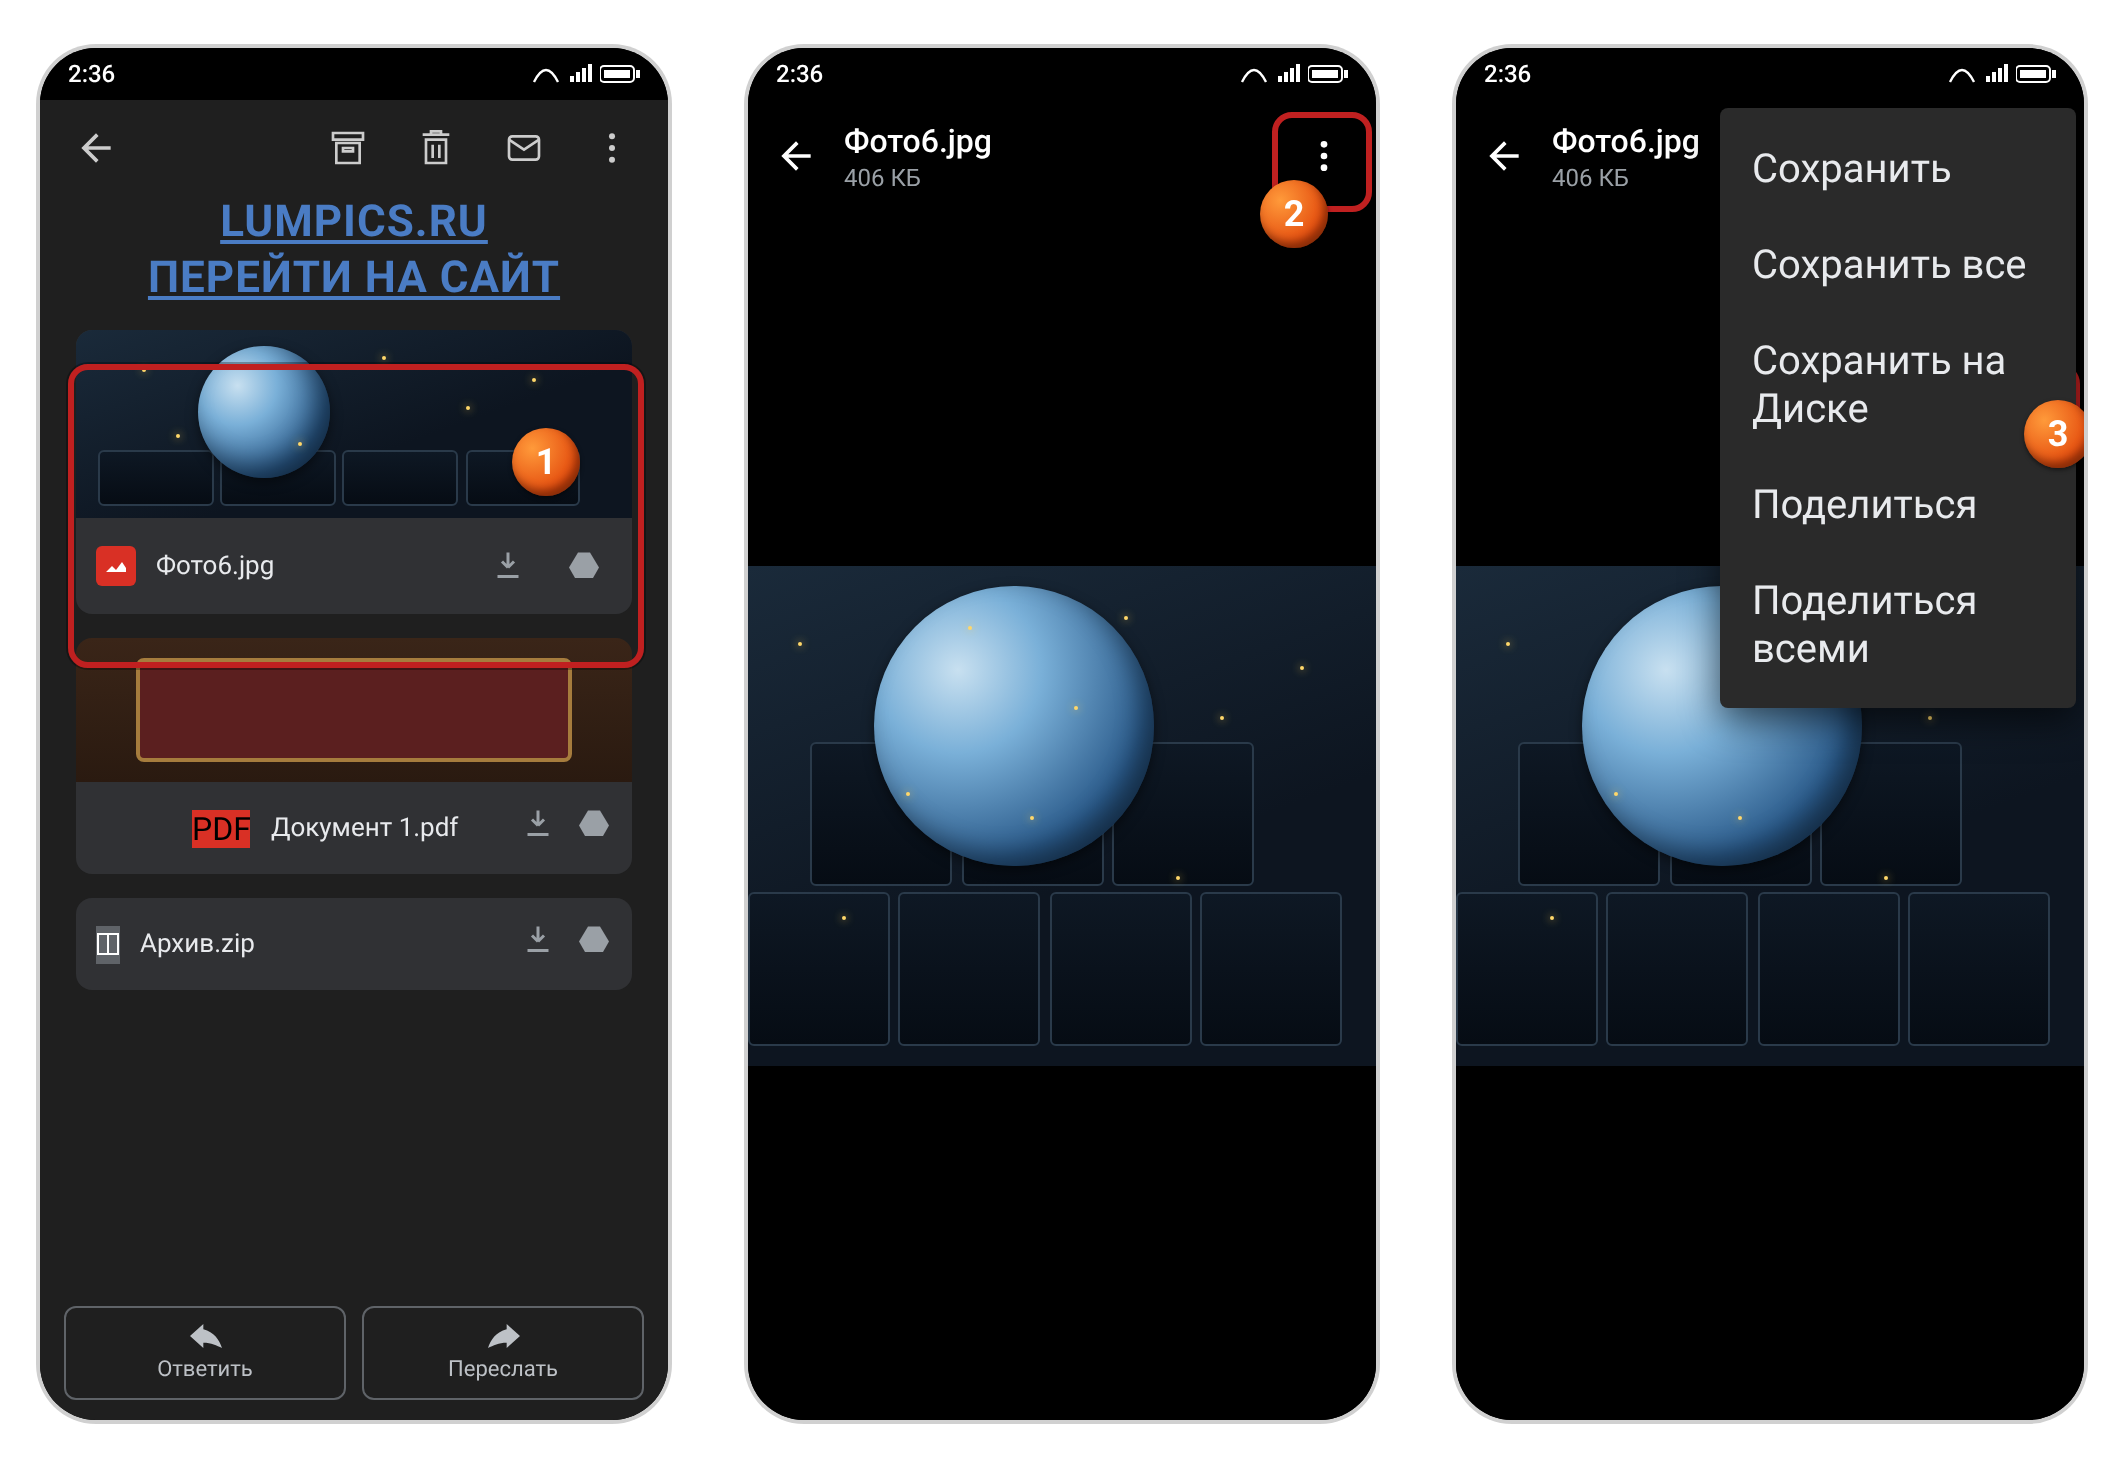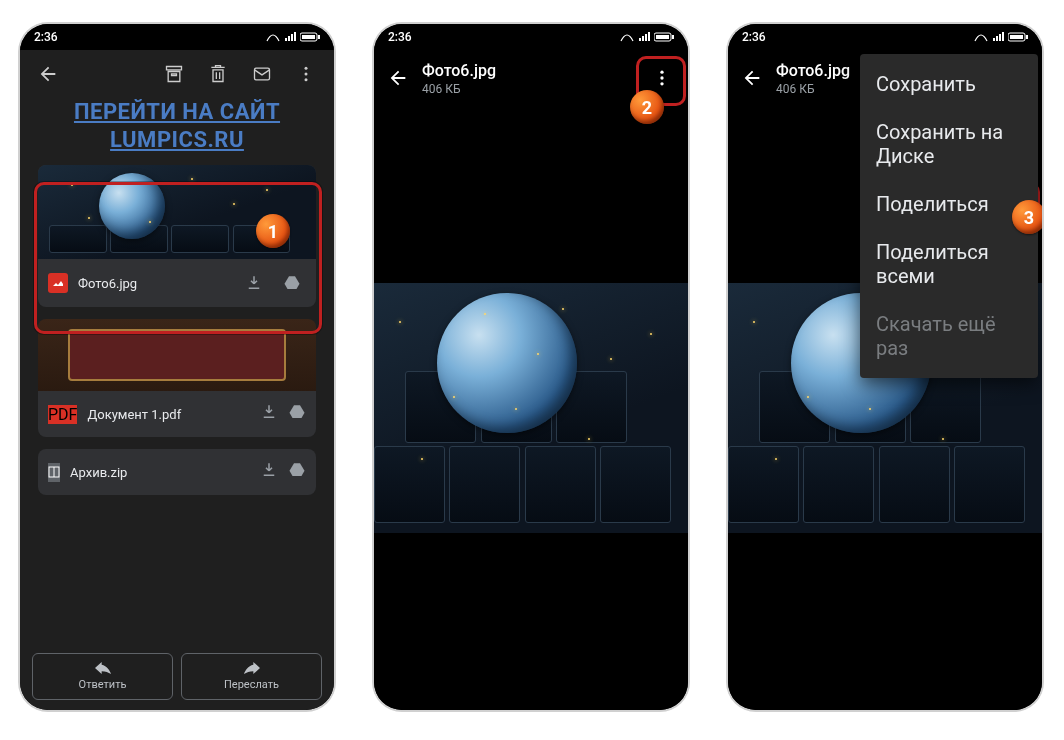--- a/index.html
+++ b/index.html
@@ -88,21 +88,21 @@
     padding: 10px 10px;
     gap: 10px;
   }
   .attach-card .ficon {
     width: 20px; height: 20px;
     border-radius: 3px;
     display: flex; align-items: center; justify-content: center;
     font-size: 10px; font-weight: 700; color: #fff;
   }
   .ficon.img { background: #d93025; }
-  .ficon.pdf { background: #d93025; }
+  .ficon.pdf { background: #d93025; margin-left: 48px; }
   .ficon.vid { background: #c5221f; }
   .ficon.zip { background: #5f6368; }
   .attach-card .fname {
     flex: 1;
     color: #e8eaed;
     font-size: 13px;
     white-space: nowrap; overflow: hidden; text-overflow: ellipsis;
   }
   .attach-card .act {
     color: #9aa0a6;
@@ -276,22 +276,22 @@
     <div class="icon-btn">
       <svg width="20" height="20" viewBox="0 0 24 24">
           <circle cx="12" cy="5" r="1.8" fill="#ccc"></circle>
           <circle cx="12" cy="12" r="1.8" fill="#ccc"></circle>
           <circle cx="12" cy="19" r="1.8" fill="#ccc"></circle>
         </svg>
     </div>
   </div>
   <div class="p1-body">
     <div class="big-link">
+      <div>LUMPICS.RU</div>
       <div>ПЕРЕЙТИ НА САЙТ</div>
-      <div>LUMPICS.RU</div>
     </div>
 
     <div class="attach-card" style="position:relative;">
       <div class="thumb">
         <div class="kb-bg"></div>
         <div class="kb-key" style="left:4%;bottom:6%;width:20%;height:28%"></div>
         <div class="kb-key" style="left:26%;bottom:6%;width:20%;height:28%"></div>
         <div class="kb-key" style="left:48%;bottom:6%;width:20%;height:28%"></div>
         <div class="kb-key" style="left:70%;bottom:6%;width:20%;height:28%"></div>
         <div class="globe" style="left:22%;top:8%;width:66px;height:66px;"></div>
@@ -485,23 +485,23 @@
         <div class="spark" style="left:45%;top:50%"></div>
       <div class="spark" style="left:88%;top:20%"></div>
         <div class="spark" style="left:25%;top:45%"></div>
       <div class="spark" style="left:15%;top:70%"></div>
         <div class="spark" style="left:68%;top:62%"></div>
     </div>
   </div>
 
   <div class="menu">
     <div class="menu-item">Сохранить</div>
+    <div class="menu-item">Сохранить все</div>
     <div class="menu-item">Сохранить на Диске</div>
     <div class="menu-item">Поделиться</div>
     <div class="menu-item">Поделиться всеми</div>
-    <div class="menu-item dim">Скачать ещё раз</div>
   </div>
 
   <div class="red-rect" style="right:2px; top:158px; width:174px; height:42px;"></div>
   <div class="badge" style="right:-4px; top:176px;">
       <span>3</span>
     </div>
 </div>
 
 </body></html>

